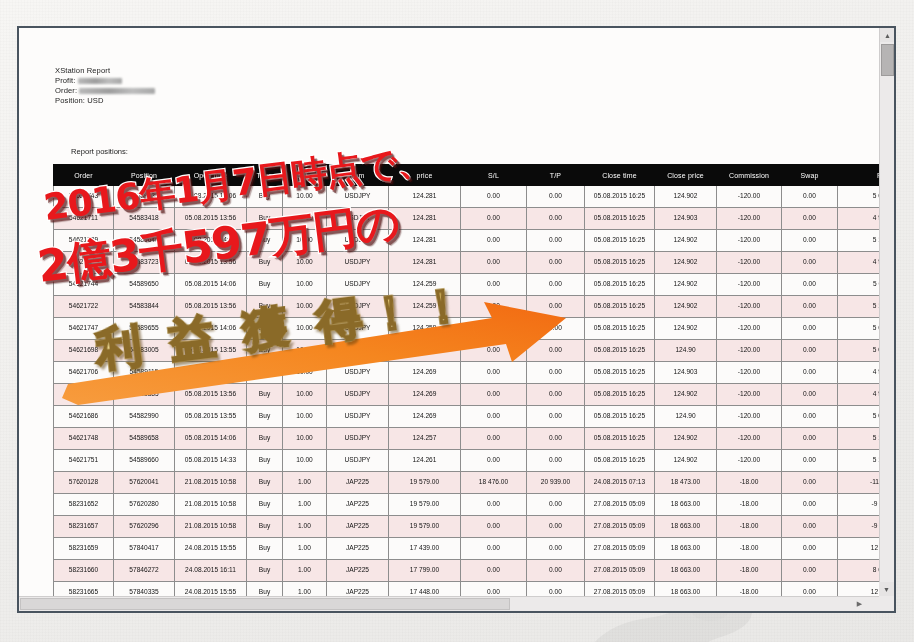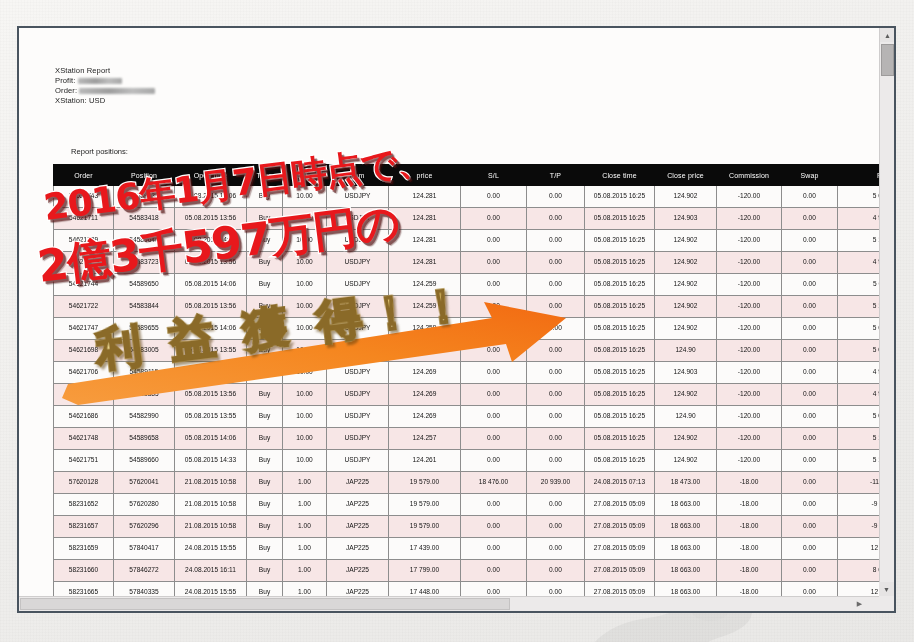--- a/index.html
+++ b/index.html
@@ -268,21 +268,21 @@
         <div>XStation Report</div>
         <div>
           <span>Profit:</span>
           <span class="redact" style="width:44px;"></span>
         </div>
         <div>
           <span>Order:</span>
           <span class="redact" style="width:76px;"></span>
         </div>
         <div>
-          <span>XStation:</span>
+          <span>Position:</span>
           <span>USD</span>
         </div>
       </div>
 
       <div id="closed-label">Report positions:</div>
 
       <table id="trade-table">
         <colgroup>
           <col class="c-order">
             <col class="c-pos">

